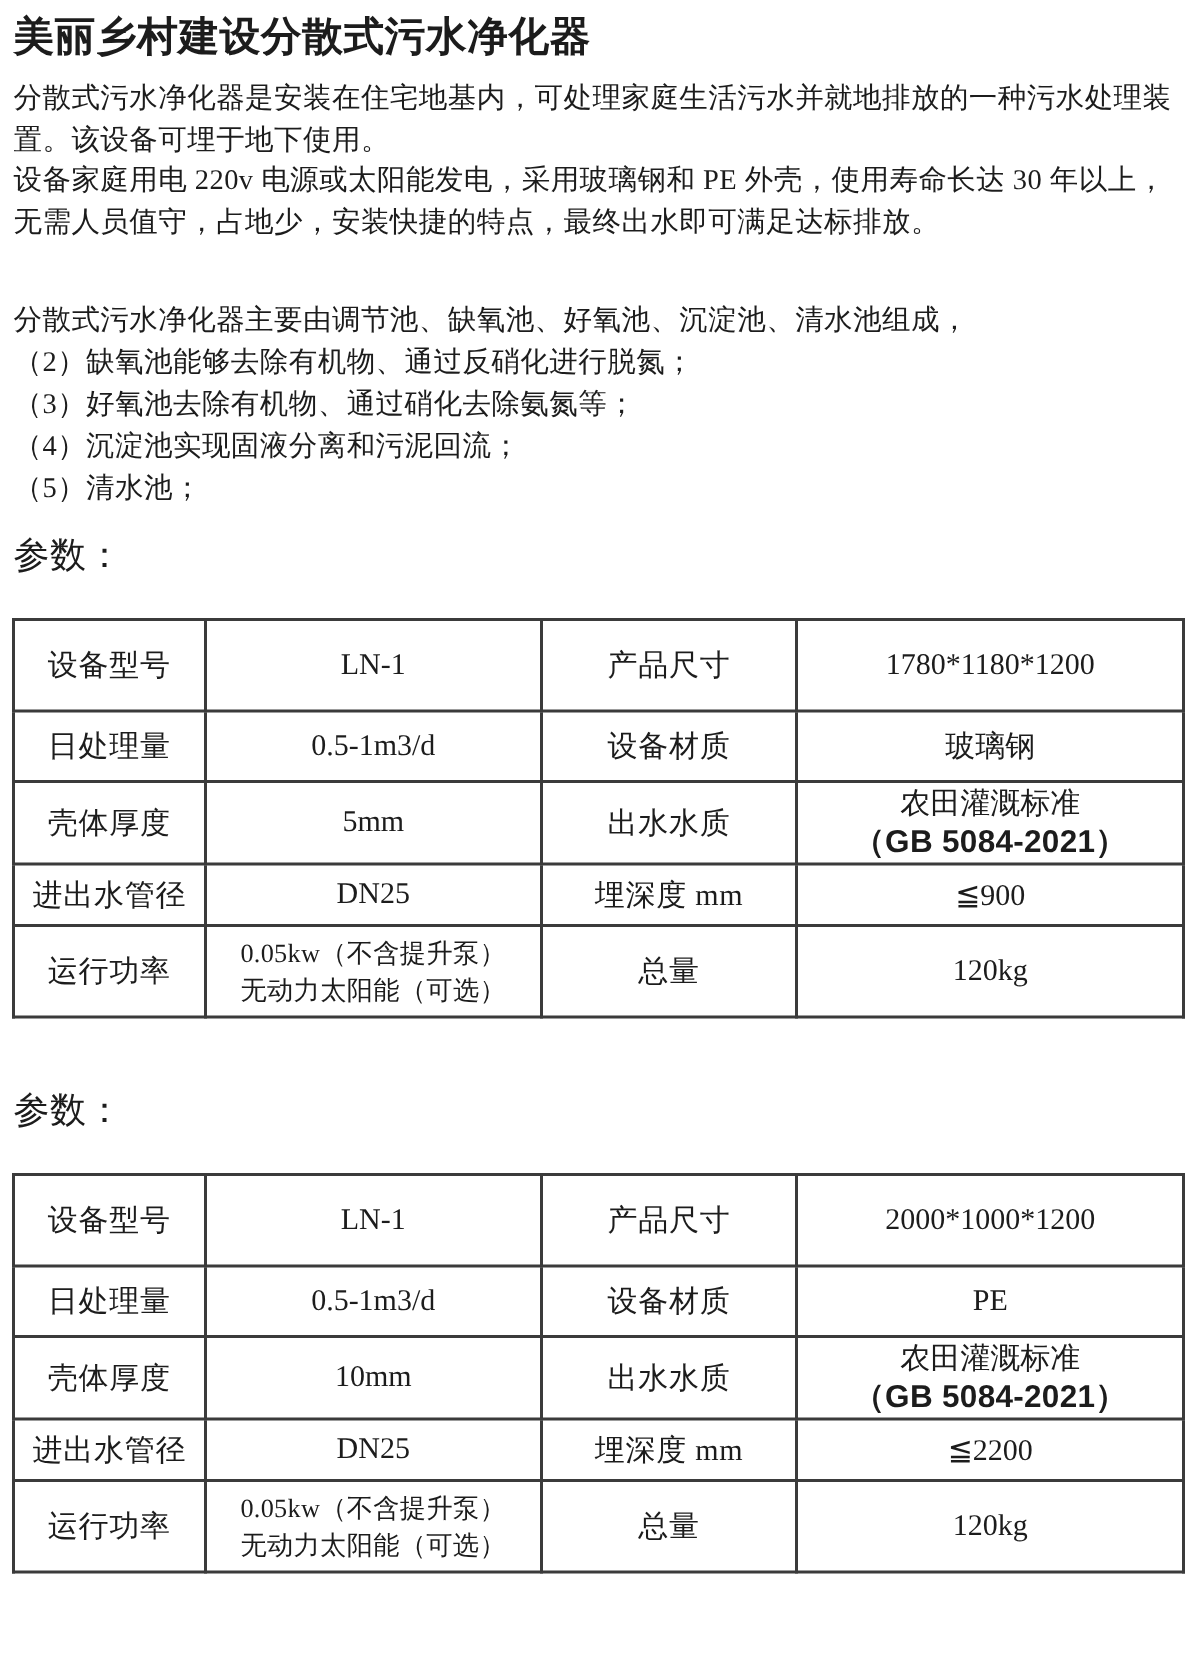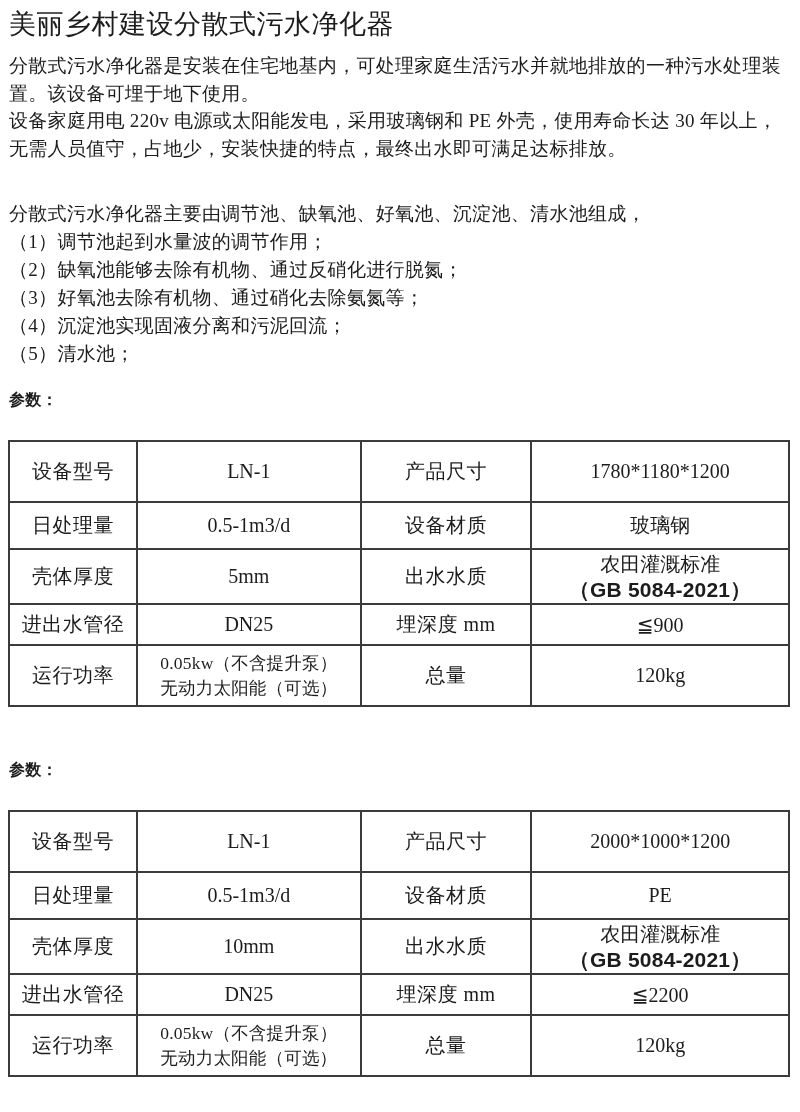--- a/index.html
+++ b/index.html
@@ -13,42 +13,41 @@
     overflow: hidden;
     font-family: "Liberation Serif", "DejaVu Serif", serif;
     color: #1c1c1c;
   }
   .page {
     padding: 6px 10px 0 9px;
   }
   .doc-title {
     font-size: 27px;
     line-height: 33px;
-    font-weight: normal;
+    font-weight: bold;
     margin: 2px 0 11px 0;
     letter-spacing: 0.5px;
   }
   .intro p {
     margin: 0;
     font-size: 19px;
     line-height: 27.6px;
     letter-spacing: 0.3px;
   }
   .components {
     margin-top: 38px;
     font-size: 19px;
     line-height: 28px;
     letter-spacing: 0.3px;
   }
   .components .comp-line { margin: 0; }
   .params-label {
-    font-size: 16px;
+    font-size: 24px;
     line-height: 23px;
     letter-spacing: 0.3px;
-    font-weight: bold;
   }
   .params-label-1 { margin-top: 20px; }
   .params-label-2 { margin-top: 51px; }
   table.spec {
     border-collapse: collapse;
     table-layout: fixed;
     margin-left: -1px;
     margin-top: 29px;
   }
   table.spec td {
@@ -87,21 +86,20 @@
 
   <h1 class="doc-title">美丽乡村建设分散式污水净化器</h1>
 
   <div class="intro">
     <p>分散式污水净化器是安装在住宅地基内，可处理家庭生活污水并就地排放的一种污水处理装置。该设备可埋于地下使用。</p>
     <p>设备家庭用电 220v 电源或太阳能发电，采用玻璃钢和 PE 外壳，使用寿命长达 30 年以上，无需人员值守，占地少，安装快捷的特点，最终出水即可满足达标排放。</p>
   </div>
 
   <div class="components">
     <div class="comp-line">分散式污水净化器主要由调节池、缺氧池、好氧池、沉淀池、清水池组成，</div>
-    <div class="comp-line">（1）调节池起到水量波的调节作用；</div>
     <div class="comp-line">（2）缺氧池能够去除有机物、通过反硝化进行脱氮；</div>
     <div class="comp-line">（3）好氧池去除有机物、通过硝化去除氨氮等；</div>
     <div class="comp-line">（4）沉淀池实现固液分离和污泥回流；</div>
     <div class="comp-line">（5）清水池；</div>
   </div>
 
   <div class="params-label params-label-1">参数：</div>
 
   <table class="spec">
     <colgroup>

